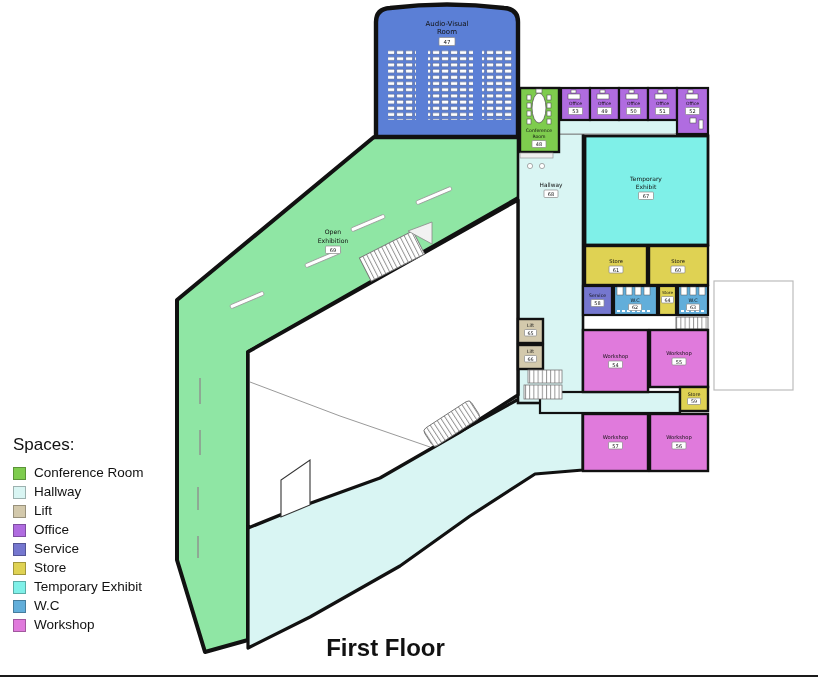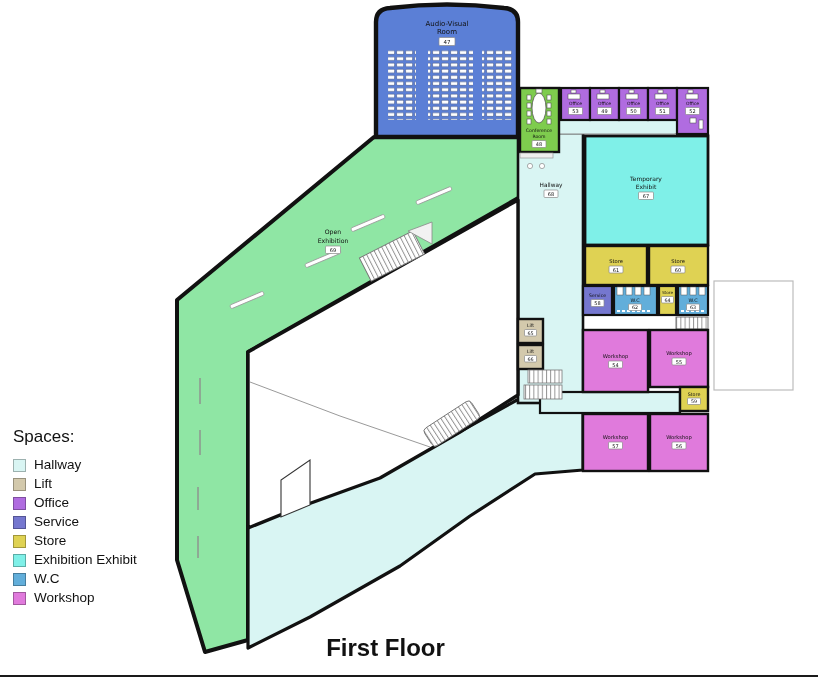--- a/index.html
+++ b/index.html
@@ -4,21 +4,21 @@
 <style>
   html,body{margin:0;padding:0;}
   body{
     width:818px;height:677px;position:relative;background:#ffffff;
     font-family:"Liberation Sans","DejaVu Sans",sans-serif;overflow:hidden;
   }
   #plan{position:absolute;left:0;top:0;}
   .lbl{font-family:"DejaVu Sans",sans-serif;fill:#111;}
   .numbox{fill:#ffffff;stroke:#8a8a8a;stroke-width:0.7;}
   .legend{position:absolute;left:13px;top:427px;width:190px;}
-  .legend-title{font-size:17px;color:#111;margin:0 0 11px 0;font-weight:400;}
+  .legend-title{font-size:17px;color:#111;margin:8px 0 11px 0;font-weight:400;}
   .legend-item{display:flex;align-items:center;gap:8px;margin:0 0 5px 0;
     font-size:13.5px;color:#111;line-height:14px;}
   .sw{width:13px;height:13px;flex:0 0 13px;border:1px solid rgba(0,0,0,0.28);box-sizing:border-box;}
   .floor-title{position:absolute;left:268px;top:634px;width:235px;text-align:center;
     font-size:24px;font-weight:bold;color:#111;}
   .bottom-rule{position:absolute;left:0;bottom:0;width:818px;height:2px;background:#1a1a1a;}
 </style>
 </head>
 <body>
 
@@ -233,20 +233,24 @@
     <text class="lbl" x="333" y="234" font-size="6.2">Open</text>
     <text class="lbl" x="333" y="242.5" font-size="6.2">Exhibition</text>
     <rect class="numbox" x="325.5" y="246" width="15" height="7.5" rx="1"></rect>
     <text class="lbl" x="333" y="252" font-size="5">69</text>
   </g>
 </svg>
 
 <div class="legend">
   <div class="legend-title">Spaces:</div>
   <div class="legend-item">
+    <span class="sw" style="background: rgb(126, 204, 78);"></span>
+    <span>Conference Room</span>
+  </div>
+  <div class="legend-item">
     <span class="sw" style="background: rgb(217, 245, 243);"></span>
     <span>Hallway</span>
   </div>
   <div class="legend-item">
     <span class="sw" style="background: rgb(211, 201, 172);"></span>
     <span>Lift</span>
   </div>
   <div class="legend-item">
     <span class="sw" style="background: rgb(176, 108, 224);"></span>
     <span>Office</span>
@@ -254,21 +258,21 @@
   <div class="legend-item">
     <span class="sw" style="background: rgb(117, 119, 207);"></span>
     <span>Service</span>
   </div>
   <div class="legend-item">
     <span class="sw" style="background: rgb(223, 210, 83);"></span>
     <span>Store</span>
   </div>
   <div class="legend-item">
     <span class="sw" style="background: rgb(127, 240, 232);"></span>
-    <span>Exhibition Exhibit</span>
+    <span>Temporary Exhibit</span>
   </div>
   <div class="legend-item">
     <span class="sw" style="background: rgb(98, 174, 218);"></span>
     <span>W.C</span>
   </div>
   <div class="legend-item">
     <span class="sw" style="background: rgb(224, 122, 220);"></span>
     <span>Workshop</span>
   </div>
 </div>

